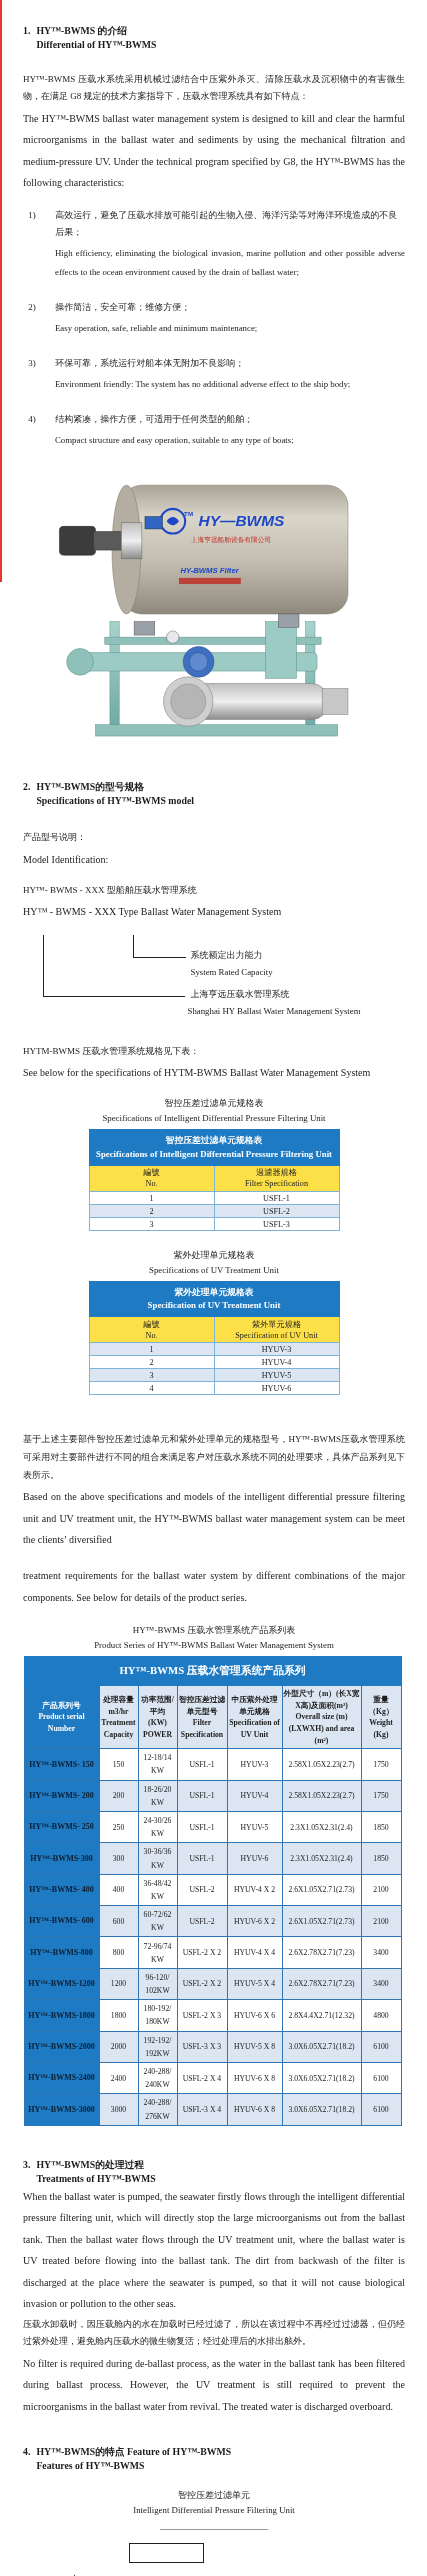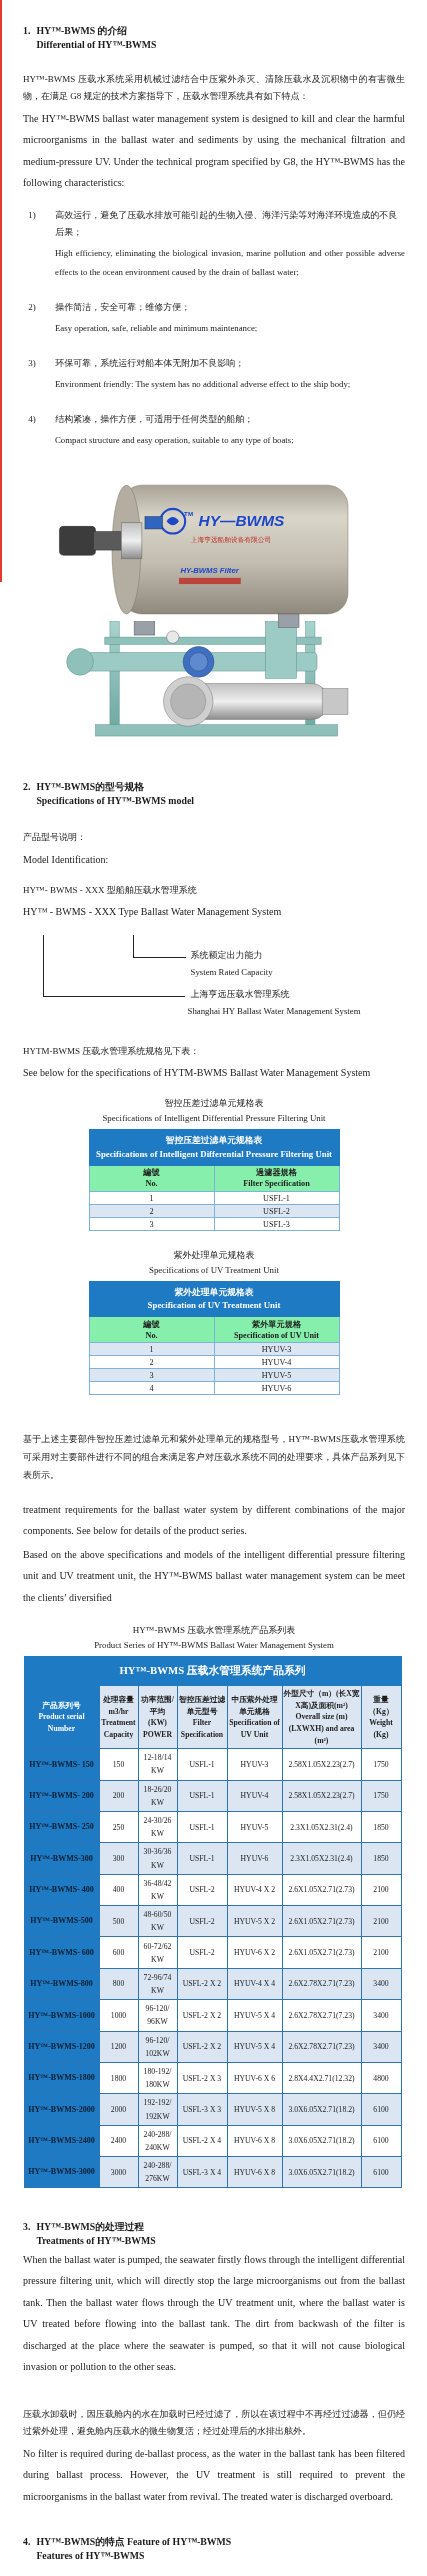--- a/index.html
+++ b/index.html
@@ -25,21 +25,21 @@
   .numitem .zh{display:flex;font-size:9px;line-height:1.9;}
   .numitem .n{width:27px;flex:0 0 27px;padding-left:5.2px;}
   .numitem .en{margin:3.1px 0 0 32px;font-size:8.8px;line-height:2.1;text-align:justify;}
   .photo-wrap{text-align:center;margin:15.5px 0 0 0;}
   .tbl-title{font-size:9px;margin:13.4px 0 0 0;text-align:center;}
   .tbl-title-en{font-size:8.8px;margin:3.1px 0 6.2px 0;text-align:center;}
   table.spec{border-collapse:collapse;margin:3.1px auto 0 auto;width:251px;
     border:1px solid #5a96c8;font-size:8.2px;}
   table.spec td,table.spec th{border:0.5px solid #7fb2d8;text-align:center;padding:1.5px 2.1px;}
   table.spec .band{background:#1e7ac2;color:#ffffff;font-size:8.8px;line-height:1.5;padding:4.1px 2.1px;border:0.5px solid #1e7ac2;}
-  table.spec .subhead td{background:#86efac;font-weight:bold;line-height:1.35;}
+  table.spec .subhead td{background:#fde047;font-weight:normal;line-height:1.35;}
   table.spec tbody.par-white tr:nth-child(odd) td{background:#ffffff;}
   table.spec tbody.par-white tr:nth-child(even) td{background:#dce6f2;}
   table.spec tbody.par-blue tr:nth-child(odd) td{background:#dce6f2;}
   table.spec tbody.par-blue tr:nth-child(even) td{background:#ffffff;}
   table.product{border-collapse:collapse;margin:6.2px 0 0 0.5px;width:377px;
     border:0.5px solid #2e75b6;font-size:7.7px;table-layout:fixed;}
   table.product col:nth-child(1){width:75px;}
   table.product col:nth-child(2){width:39px;}
   table.product col:nth-child(3){width:39px;}
   table.product col:nth-child(4){width:50px;}
@@ -241,22 +241,22 @@
             <td>HYUV-5</td>
           </tr>
           <tr>
             <td>4</td>
             <td>HYUV-6</td>
           </tr>
         </tbody>
     </table>
 
     <p class="zh" style="margin-top:36px;">基于上述主要部件智控压差过滤单元和紫外处理单元的规格型号，HY™-BWMS压载水管理系统可采用对主要部件进行不同的组合来满足客户对压载水系统不同的处理要求，具体产品系列见下表所示。</p>
+    <p class="en">Based on the above specifications and models of the intelligent differential pressure filtering unit and UV treatment unit, the HY™-BWMS ballast water management system can be meet the clients’ diversified</p>
     <p class="en" style="margin-top:14.4px;">treatment requirements for the ballast water system by different combinations of the major components. See below for details of the product series.</p>
-    <p class="en">Based on the above specifications and models of the intelligent differential pressure filtering unit and UV treatment unit, the HY™-BWMS ballast water management system can be meet the clients’ diversified</p>
 
     <div class="tbl-title" style="margin-top:15.5px;">HY™-BWMS  压载水管理系统产品系列表</div>
     <div class="tbl-title-en">Product Series of HY™-BWMS Ballast Water Management System</div>
 
     <table class="product">
       <colgroup>
           <col>
           <col>
           <col>
           <col>
@@ -318,56 +318,38 @@
           <tr>
             <td class="rowhead">HY™-BWMS- 400</td>
             <td>400</td>
             <td>36-48/42 KW</td>
             <td>USFL-2</td>
             <td>HYUV-4 X 2</td>
             <td>2.6X1.05X2.71(2.73)</td>
             <td>2100</td>
           </tr>
           <tr>
-            <td class="rowhead">HY™-BWMS-500</td>
-            <td>500</td>
-            <td>48-60/50 KW</td>
-            <td>USFL-2</td>
-            <td>HYUV-5 X 2</td>
-            <td>2.6X1.05X2.71(2.73)</td>
-            <td>2100</td>
-          </tr>
-          <tr>
             <td class="rowhead">HY™-BWMS- 600</td>
             <td>600</td>
             <td>60-72/62 KW</td>
             <td>USFL-2</td>
             <td>HYUV-6 X 2</td>
             <td>2.6X1.05X2.71(2.73)</td>
             <td>2100</td>
           </tr>
           <tr>
             <td class="rowhead">HY™-BWMS-800</td>
             <td>800</td>
             <td>72-96/74 KW</td>
             <td>USFL-2 X 2</td>
             <td>HYUV-4 X 4</td>
             <td>2.6X2.78X2.71(7.23)</td>
             <td>3400</td>
           </tr>
           <tr>
-            <td class="rowhead">HY™-BWMS-1000</td>
-            <td>1000</td>
-            <td>96-120/ 96KW</td>
-            <td>USFL-2 X 2</td>
-            <td>HYUV-5 X 4</td>
-            <td>2.6X2.78X2.71(7.23)</td>
-            <td>3400</td>
-          </tr>
-          <tr>
             <td class="rowhead">HY™-BWMS-1200</td>
             <td>1200</td>
             <td>96-120/ 102KW</td>
             <td>USFL-2 X 2</td>
             <td>HYUV-5 X 4</td>
             <td>2.6X2.78X2.71(7.23)</td>
             <td>3400</td>
           </tr>
           <tr>
             <td class="rowhead">HY™-BWMS-1800</td>
@@ -405,21 +387,21 @@
             <td>3.0X6.05X2.71(18.2)</td>
             <td>6100</td>
           </tr>
         </tbody>
     </table>
 
     <h2 class="sec" style="margin-top:33px;"><span class="sec-num">3.</span><span>HY™-BWMS的处理过程</span></h2>
     <div class="sec-sub">Treatments of HY™-BWMS</div>
 
     <p class="en">When the ballast water is pumped, the seawater firstly flows through the intelligent differential pressure filtering unit, which will directly stop the large microorganisms out from the ballast tank. Then the ballast water flows through the UV treatment unit, where the ballast water is UV treated before flowing into the ballast tank. The dirt from backwash of the filter is discharged at the place where the seawater is pumped, so that it will not cause biological invasion or pollution to the other seas.</p>
-    <p class="zh" style="margin-top:28px;">压载水卸载时，因压载舱内的水在加载时已经过滤了，所以在该过程中不再经过过滤器，但仍经过紫外处理，避免舱内压载水的微生物复活；经过处理后的水排出舷外。</p>
+    <p class="zh" style="margin-top:1px;">压载水卸载时，因压载舱内的水在加载时已经过滤了，所以在该过程中不再经过过滤器，但仍经过紫外处理，避免舱内压载水的微生物复活；经过处理后的水排出舷外。</p>
     <p class="en">No filter is required during de-ballast process, as the water in the ballast tank has been filtered during ballast process. However, the UV treatment is still required to prevent the microorganisms in the ballast water from revival. The treated water is discharged overboard.</p>
 
     <h2 class="sec" style="margin-top:29px;"><span class="sec-num">4.</span><span>HY™-BWMS的特点  Feature of HY™-BWMS</span></h2>
     <div class="sec-sub">Features of HY™-BWMS</div>
 
     <div class="tbl-title" style="margin-top:17.5px;">智控压差过滤单元</div>
     <div class="tbl-title-en">Intelligent Differential Pressure Filtering Unit</div>
     <div class="divider"></div>
 
     <div class="diagram" style="height:242px;">

